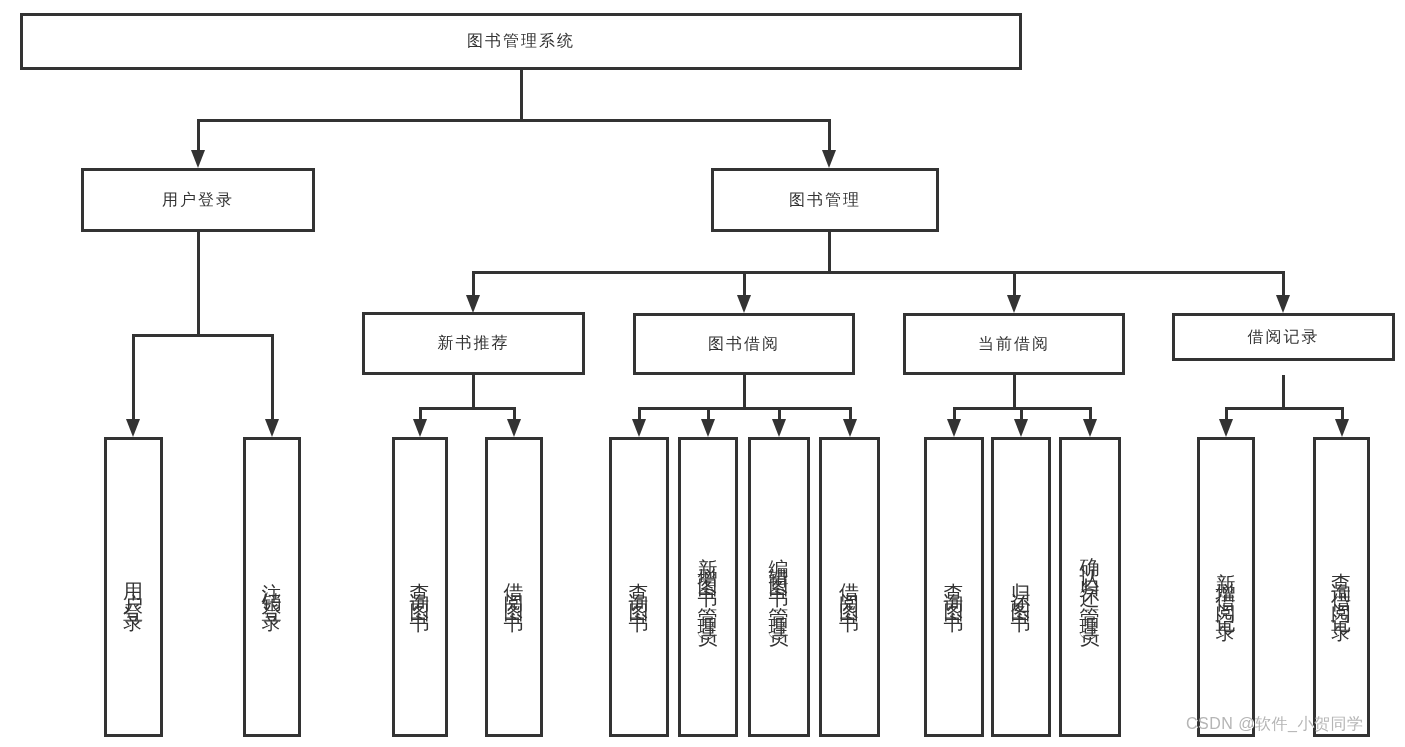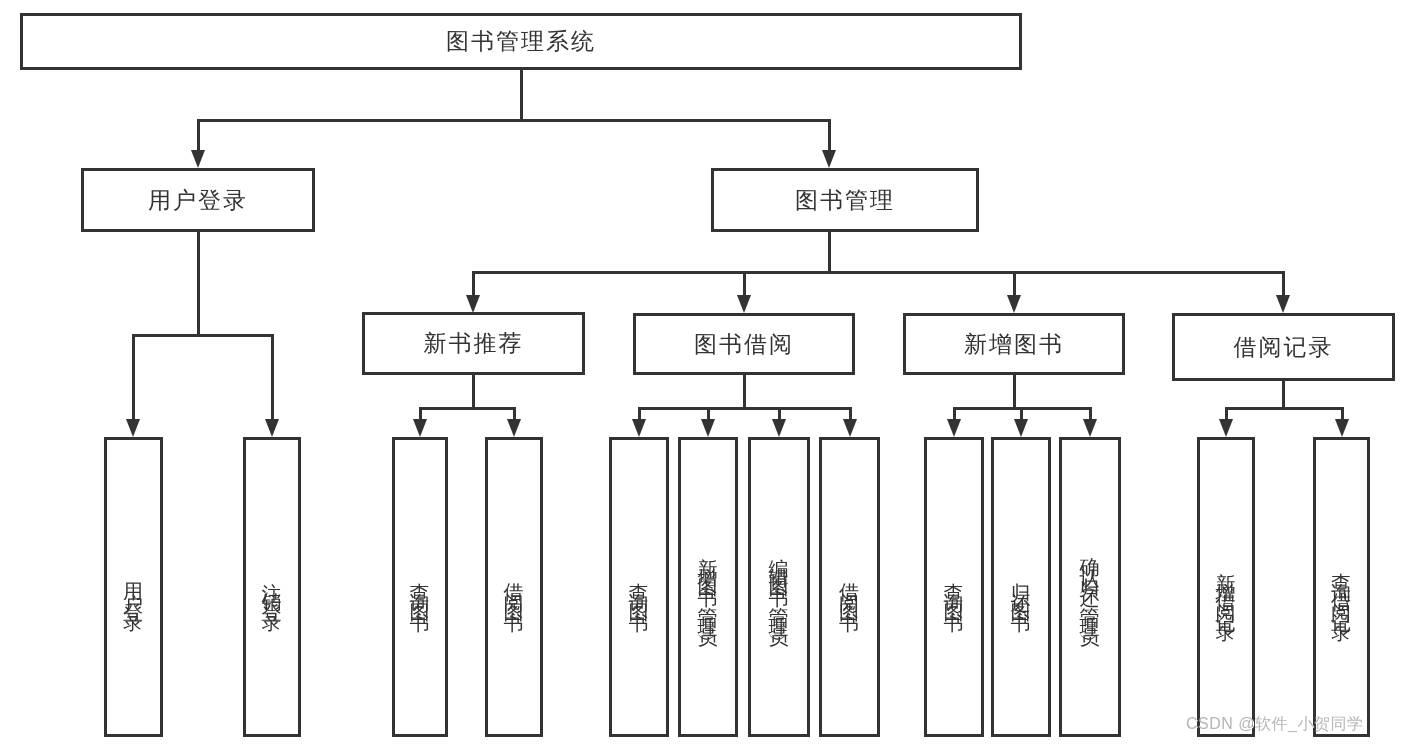--- a/index.html
+++ b/index.html
@@ -15,21 +15,21 @@
     position: absolute;
     box-sizing: border-box;
     border: 3px solid #333333;
     background: #ffffff;
     color: #333333;
     display: flex;
     align-items: center;
     justify-content: center;
     z-index: 2;
   }
-  .hbox { font-size: 23px; letter-spacing: 2px; white-space: nowrap; text-align: center; }
+  .hbox { font-size: 16px; letter-spacing: 2px; white-space: nowrap; text-align: center; }
   .vbox span {
     writing-mode: vertical-rl;
     text-orientation: mixed;
     font-size: 20px;
     letter-spacing: 10px;
     line-height: 1;
     color: #333333;
   }
   .vline { position: absolute; width: 3px; background: #333333; z-index: 1; }
   .hline { position: absolute; height: 3px; background: #333333; z-index: 1; }
@@ -117,34 +117,34 @@
   <div class="vline" style="left:1341px;top:407px;height:14px"></div>
   <div class="arrow" style="left:1335px;top:419px"></div>
 
   <div class="box hbox" style="left:20px;top:13px;width:1002px;height:57px">
     <span>图书管理系统</span>
   </div>
 
   <div class="box hbox" style="left:81px;top:168px;width:234px;height:64px">
     <span>用户登录</span>
   </div>
-  <div class="box hbox" style="left:711px;top:168px;width:268px;height:64px">
+  <div class="box hbox" style="left:711px;top:168px;width:228px;height:64px">
     <span>图书管理</span>
   </div>
 
   <div class="box hbox" style="left:633px;top:313px;width:222px;height:62px">
     <span>图书借阅</span>
   </div>
   <div class="box hbox" style="left:362px;top:312px;width:223px;height:63px">
     <span>新书推荐</span>
   </div>
   <div class="box hbox" style="left:903px;top:313px;width:222px;height:62px">
-    <span>新增图书</span>
+    <span>当前借阅</span>
   </div>
-  <div class="box hbox" style="left:1172px;top:313px;width:223px;height:68px">
+  <div class="box hbox" style="left:1172px;top:313px;width:223px;height:48px">
     <span>借阅记录</span>
   </div>
 
   <div class="box vbox" style="left:104px;top:437px;width:59px;height:300px">
     <span>用户登录</span>
   </div>
   <div class="box vbox" style="left:243px;top:437px;width:58px;height:300px">
     <span>注销登录</span>
   </div>
 

